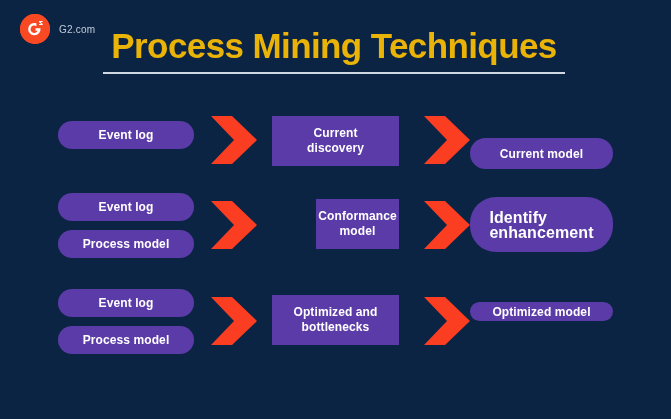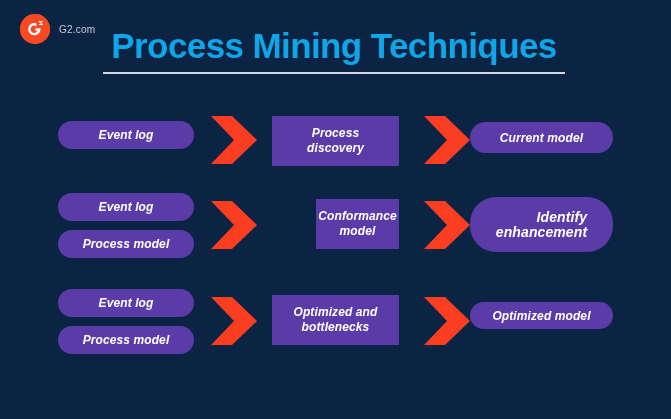--- a/index.html
+++ b/index.html
@@ -21,38 +21,38 @@
     position:relative; flex:0 0 auto;
   }
   .g2-logo svg { position:absolute; left:0; top:0; }
   .brand-text {
     color:#c2ccd8; font-size:10px; letter-spacing:.2px;
     font-family:"Liberation Sans", sans-serif;
   }
 
   .title-wrap { position:absolute; left:103px; top:24px; width:462px; }
   .page-title {
-    color:#0ea5e9;
+    color:#eab308;
     font-size:35px;
     font-weight:bold;
     letter-spacing:-.6px;
     text-align:center;
     line-height:44px;
     white-space:nowrap;
     font-family:"Liberation Sans", sans-serif;
   }
   .title-rule {
     margin-top:4px;
     height:2px;
     background:#cfd7e2;
     width:100%;
   }
 
   
-  .flow { position:absolute; left:0; top:96px; width:671px; height:323px;font-style:italic; }
+  .flow { position:absolute; left:0; top:96px; width:671px; height:323px; }
 
   .row { position:absolute; left:0; width:671px; display:block; }
   .row-1 { top:9px;  height:70px; }
   .row-2 { top:86px; height:90px; }
   .row-3 { top:184px;height:90px; }
 
   
   .col-left  { position:absolute; left:58px;  width:136px; }
   .col-arrow-1 { position:absolute; left:210px; }
   .col-mid   { position:absolute; left:272px; width:127px; }
@@ -87,23 +87,23 @@
     line-height:15px;
     letter-spacing:.1px;
     font-family:"Liberation Sans", sans-serif;
   }
 
   
   .rrect {
     background:#5b3ba8;
     color:#ffffff;
     border-radius:26px;
-    font-size:14px;
-    font-weight:bold;
-    text-align:right;
+    font-size:16px;
+    font-weight:bold;
+    text-align:left;
     display:flex; align-items:center; justify-content:center;
     line-height:15px;
     letter-spacing:.1px;
     font-family:"Liberation Sans", sans-serif;
   }
 
   
   .chev { display:block; }
 
   .nowrap { white-space:nowrap; }
@@ -143,33 +143,33 @@
 
     <div class="col-arrow-1" style="top:9px;">
       <svg class="chev" width="48" height="52" viewBox="0 0 48 52" aria-hidden="true">
         <polygon points="1,2 22,2 47,26 22,50 1,50 24,26" fill="#fb3d21"></polygon>
       </svg>
     </div>
 
     <div class="col-mid" style="top:11px;">
       <div class="box" style="height:50px;">
         <span>
-          <span>Process</span><br>
+          <span>Current</span><br>
           <span>discovery</span>
         </span>
       </div>
     </div>
 
     <div class="col-arrow-2" style="top:9px;">
       <svg class="chev" width="48" height="52" viewBox="0 0 48 52" aria-hidden="true">
         <polygon points="1,2 22,2 47,26 22,50 1,50 24,26" fill="#fb3d21"></polygon>
       </svg>
     </div>
 
-    <div class="col-right" style="top:17px;">
+    <div class="col-right" style="top:33px;">
       <div class="pill" style="height:31px;">
         <span class="nowrap">Current model</span>
       </div>
     </div>
 
   </div>
 
   <div class="row row-2">
 
     <div class="col-left" style="top:11px;">
@@ -235,20 +235,20 @@
       </div>
     </div>
 
     <div class="col-arrow-2" style="top:15px;">
       <svg class="chev" width="48" height="52" viewBox="0 0 48 52" aria-hidden="true">
         <polygon points="1,2 22,2 47,26 22,50 1,50 24,26" fill="#fb3d21"></polygon>
       </svg>
     </div>
 
     <div class="col-right" style="top:22px;">
-      <div class="pill" style="height:27px;">
+      <div class="pill" style="height:19px;">
         <span class="nowrap">Optimized model</span>
       </div>
     </div>
 
   </div>
 
 </div>
 
 </body></html>

